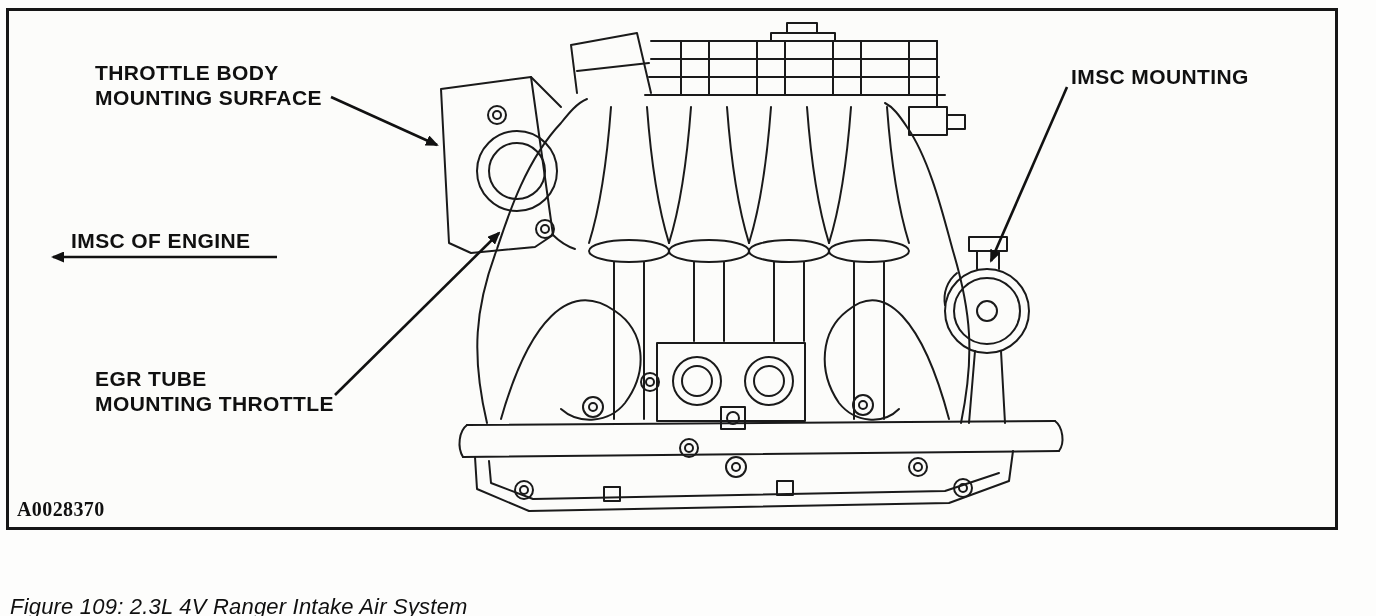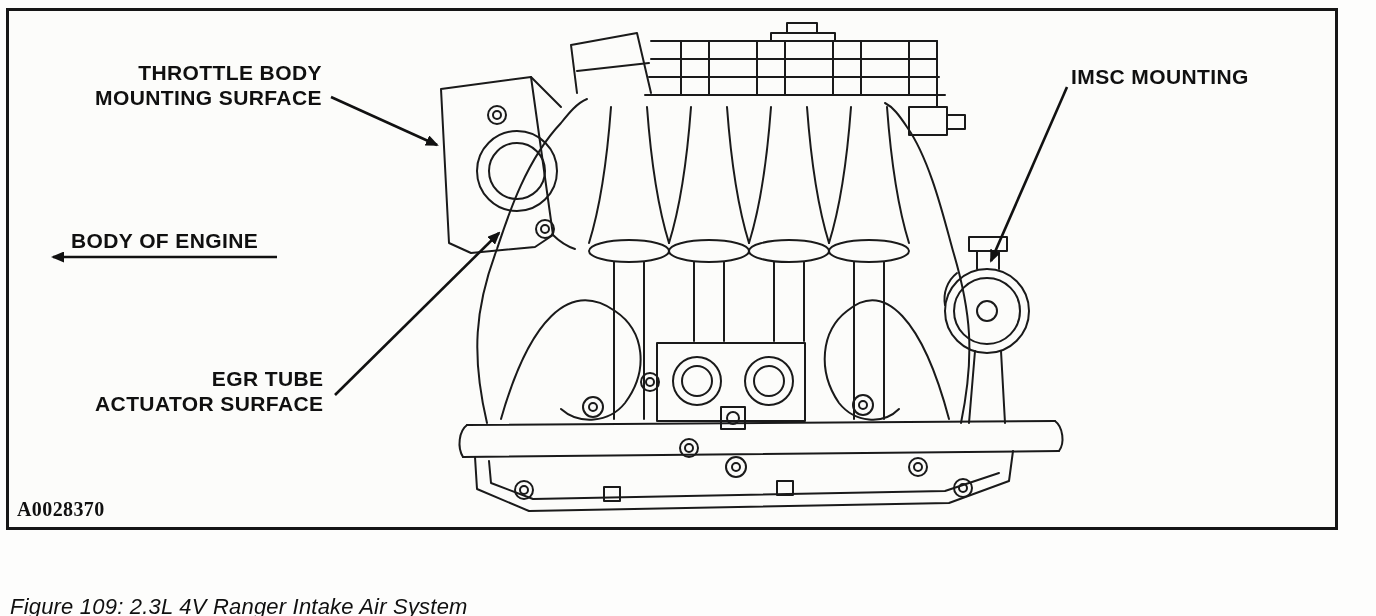--- a/index.html
+++ b/index.html
@@ -6,21 +6,21 @@
   html, body { width:1376px; height:616px; background:#ffffff; }
   body { font-family:"Liberation Sans", sans-serif; color:#101010; }
   .page { position:relative; width:1376px; height:616px; background:#fdfdfc; overflow:hidden; }
   .frame {
     position:absolute; left:6px; top:8px; width:1332px; height:522px;
     border:3px solid #161616; background:#fcfcfa;
   }
   .drawing-svg { position:absolute; left:0; top:0; width:100%; height:100%; }
   .callout {
     position:absolute; font-weight:bold; font-size:21px; line-height:1.18;
-    letter-spacing:0.4px; color:#101010; white-space:pre-line;text-align:right;
+    letter-spacing:0.4px; color:#101010; white-space:pre-line;
   }
   .callout-throttle { left:86px; top:50px; }
   .callout-front { left:62px; top:218px; }
   .callout-egr { left:86px; top:356px; }
   .callout-imsc { left:1062px; top:54px; }
   .drawing-id {
     position:absolute; left:8px; bottom:6px;
     font-weight:bold; font-size:20px; letter-spacing:0.4px;font-family:Liberation Serif, serif;
   }
   .caption {
@@ -165,24 +165,24 @@
         <line class="arrow-line" x1="322" y1="86" x2="428" y2="134" marker-end="url(#arrow)"></line>
         <line class="arrow-line" x1="268" y1="246" x2="44" y2="246" marker-end="url(#arrow)"></line>
         <line class="arrow-line" x1="326" y1="384" x2="490" y2="222" marker-end="url(#arrow)"></line>
         <line class="arrow-line" x1="1058" y1="76" x2="982" y2="250" marker-end="url(#arrow)"></line>
       </g>
     </svg>
 
     <div class="callout callout-throttle">THROTTLE BODY
 MOUNTING SURFACE</div>
 
-    <div class="callout callout-front">BODY OF ENGINE</div>
+    <div class="callout callout-front">IMSC OF ENGINE</div>
 
     <div class="callout callout-egr">EGR TUBE
-ACTUATOR SURFACE</div>
+MOUNTING THROTTLE</div>
 
     <div class="callout callout-imsc">IMSC MOUNTING</div>
 
     <div class="drawing-id">A0028370</div>
   </div>
 
   <div class="caption">Figure 109: 2.3L 4V Ranger Intake Air System</div>
 
 </div>
 

